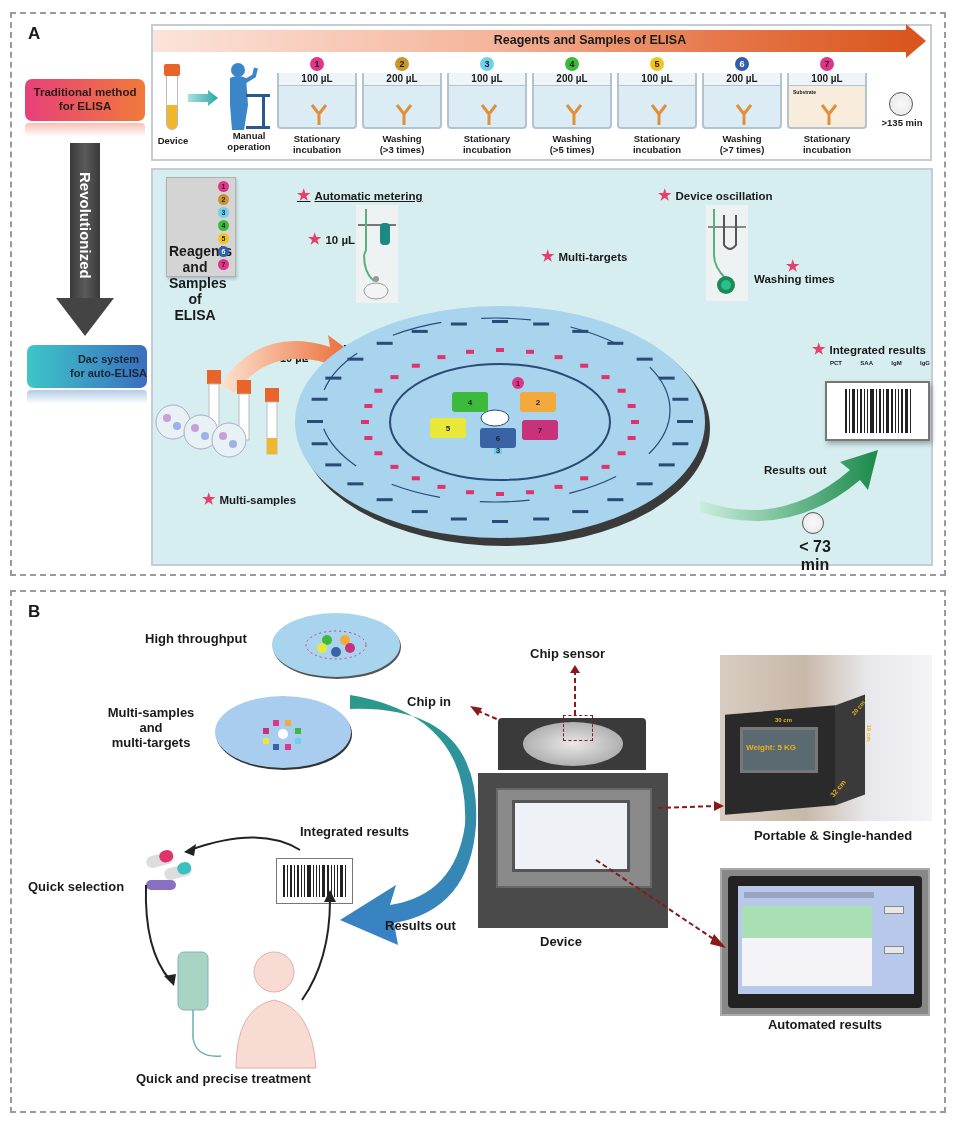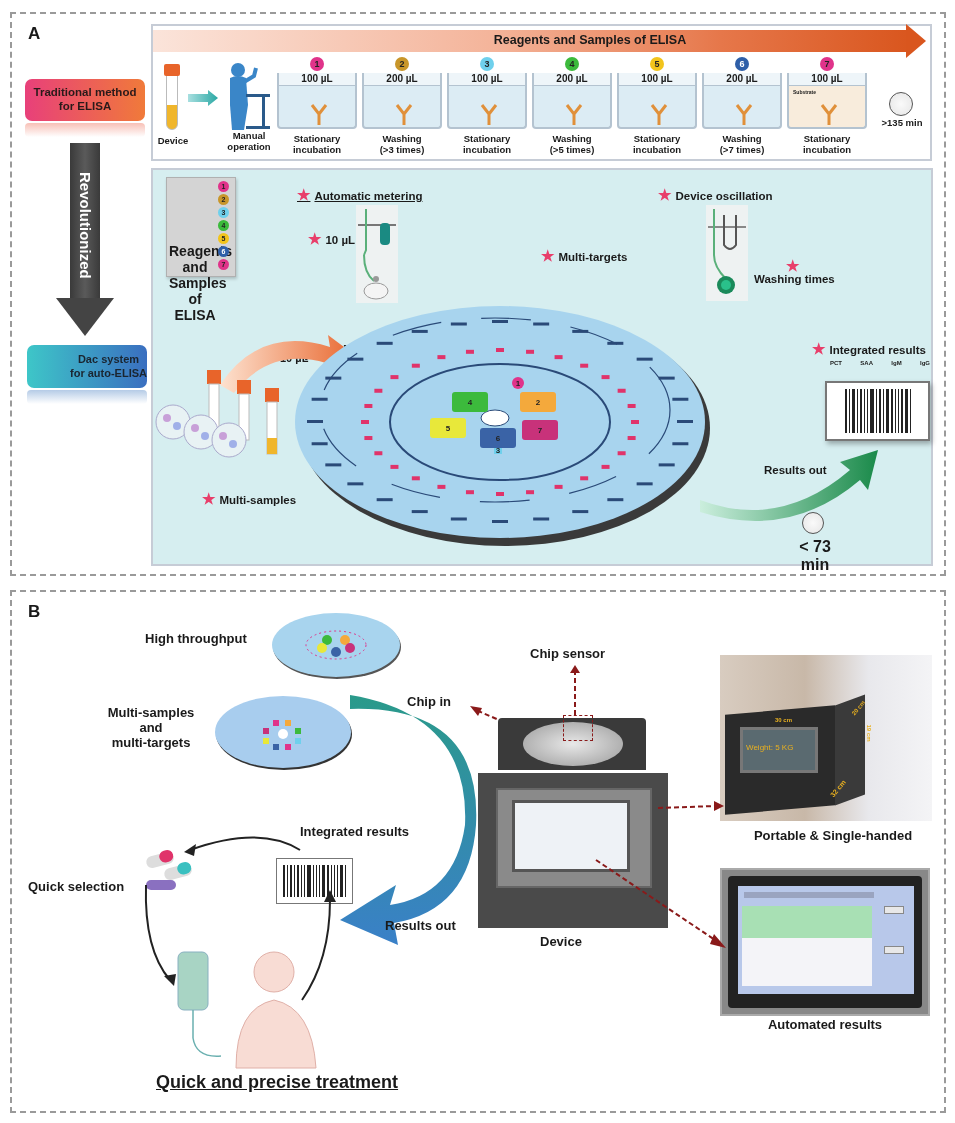--- a/index.html
+++ b/index.html
@@ -403,21 +403,21 @@
   <div class="abs" style="left:0; top:55px; width:190px; height:155px; background:#4a4a4a;"></div>
   <div class="abs" style="left:18px; top:70px; width:156px; height:100px; background:#8a8a8a; border:2px solid #666;"></div>
   <div class="abs" style="left:34px; top:82px; width:118px; height:72px; background:#eef2f6; border:3px solid #555;"></div>
 </div>
 <div class="label" style="left:540px; top:935px; font-size:13px;">Device</div>
 
 <div class="abs" style="left:720px; top:655px; width:212px; height:166px; background:linear-gradient(90deg,#d8ccc0 0%,#c8b8a8 40%,#e8e8ec 70%,#f4f4f6 100%);">
   <div class="abs" style="left:5px; top:55px; width:110px; height:100px; background:#2a2a2a; transform:skewY(-5deg);"></div>
   <div class="abs" style="left:115px; top:45px; width:30px; height:100px; background:#3a3a3a; transform:skewY(-20deg);"></div>
   <div class="abs" style="left:20px; top:72px; width:78px; height:46px; background:#5a6a70; border:3px solid #777;"></div>
-  <div class="abs" style="left:26px; top:88px; font-size:8px; font-weight:normal; color:#e8b020;">Weight: 5 KG</div>
+  <div class="abs" style="left:26px; top:88px; font-size:8px; font-weight:bold; color:#e8b020;">Weight: 5 KG</div>
   <div class="abs" style="left:55px; top:62px; font-size:6px; color:#e8b020; font-weight:bold;">30 cm</div>
   <div class="abs" style="left:130px; top:50px; font-size:6px; color:#e8b020; font-weight:bold; transform:rotate(-50deg);">20 cm</div>
   <div class="abs" style="left:140px; top:75px; font-size:6px; color:#e8b020; font-weight:bold; transform:rotate(90deg);">19 cm</div>
   <div class="abs" style="left:108px; top:130px; font-size:7px; color:#e8b020; font-weight:bold; transform:rotate(-50deg);">32 cm</div>
 </div>
 <div class="label" style="left:733px; top:829px; width:200px; font-size:13px;">Portable &amp; Single-handed</div>
 <svg style="left:658px; top:800px;" width="66" height="12">
     <line x1="0" y1="8" x2="58" y2="6" stroke="#8a1a1a" stroke-width="2" stroke-dasharray="5 3"></line>
     <polygon points="56,1 66,6 56,11" fill="#8a1a1a"></polygon>
   </svg>
@@ -475,13 +475,13 @@
     <polygon points="34,156 24,146 36,144" fill="#222"></polygon>
   <path d="M162 170 Q190 130 190 70" stroke="#222" stroke-width="2" fill="none"></path>
     <polygon points="184,72 190,60 196,72" fill="#222"></polygon>
 </svg>
 <svg style="left:176px; top:948px;" width="160" height="120">
   <rect x="2" y="4" width="30" height="58" rx="6" fill="#a8d4c4" stroke="#88b0c0"></rect>
   <path d="M17 62 L17 90 Q20 110 45 108" stroke="#6ab0b0" stroke-width="1.5" fill="none"></path>
   <circle cx="98" cy="24" r="20" fill="#f8dcd4" stroke="#e0b0a8"></circle>
   <path d="M60 120 Q60 60 98 52 Q136 60 140 120 Z" fill="#f8dcd4" stroke="#e0b0a8"></path>
 </svg>
-<div class="label" style="left:156px; top:1072px; font-size:18px;text-decoration:underline;">Quick and precise treatment</div>
+<div class="label" style="left:136px; top:1072px; font-size:13px;">Quick and precise treatment</div>
 
 </body></html>

